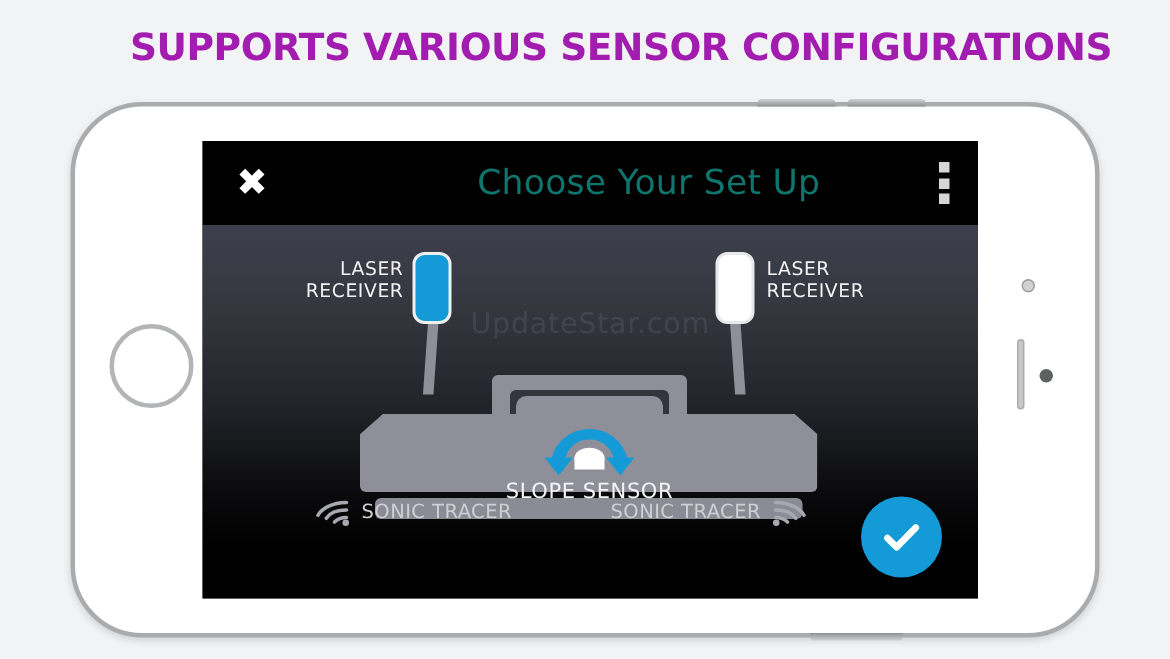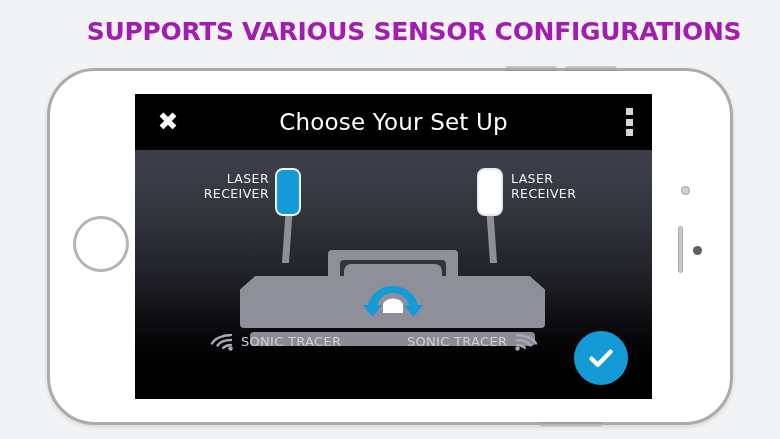--- a/index.html
+++ b/index.html
@@ -75,23 +75,23 @@
     background:#000;
   }
   #close-icon{
     position:absolute;left:21px;top:16px;
     width:24px;height:24px;
     color:#fff;font-size:25px;line-height:24px;text-align:center;
     font-family:"DejaVu Sans", sans-serif;
     cursor:pointer;
   }
   #app-title{
-    position:absolute;left:0;top:0;width:517px;height:56px;
+    position:absolute;left:0;top:0;width:595px;height:56px;
     display:flex;align-items:center;justify-content:center;
-    color:#ffffff;font-size:23px;font-weight:400;
+    color:#0f766e;font-size:23px;font-weight:400;
     letter-spacing:.2px;
     font-family:"DejaVu Sans", sans-serif;
   }
   #overflow-menu{
     position:absolute;right:14px;top:14px;
     width:18px;height:28px;
     display:flex;flex-direction:column;justify-content:space-between;
     align-items:center;cursor:pointer;
   }
   #overflow-menu i{display:block;width:7px;height:7px;background:#d6d6d6;}
@@ -202,20 +202,21 @@
       <div id="app-title">Choose Your Set Up</div>
       <div id="overflow-menu">
         <i></i>
         <i></i>
         <i></i>
       </div>
     </div>
 
     <div id="canvas">
 
+      <div id="watermark">UpdateStar.com</div>
 
       <div class="mast" id="mast-left"></div>
       <div class="mast" id="mast-right"></div>
 
       <div class="receiver" id="receiver-left"></div>
       <div class="receiver" id="receiver-right"></div>
 
       <div class="rx-label" id="label-left">
         <div>LASER</div>
         <div>RECEIVER</div>
@@ -234,20 +235,21 @@
       </div>
 
       <div id="slope-sensor">
         <div id="slope-icon">
           <svg viewBox="0 0 62 36" width="62" height="36">
             <path d="M31 3 C17 3 8 13 6 22 L1 22 L10.5 34 L20 22 L15 22 C17 15 23 10 31 10 C39 10 45 15 47 22 L42 22 L51.5 34 L61 22 L56 22 C54 13 45 3 31 3 Z" fill="#149bd7"></path>
             <ellipse cx="31" cy="22.5" rx="10" ry="7" fill="#ffffff"></ellipse>
             <rect x="21" y="22" width="20" height="8" fill="#ffffff"></rect>
           </svg>
         </div>
+        <div id="slope-label">SLOPE SENSOR</div>
       </div>
 
       <div class="tracer" id="tracer-left">
         <svg class="tracer-icon" viewBox="0 0 26 20">
           <g fill="none" stroke="#a8a8b0" stroke-width="2.4" stroke-linecap="round">
             <path d="M22 4 C12 4 5 8.5 3 12.5"></path>
             <path d="M22 9 C15 9 10.5 11.5 8.5 14.5"></path>
             <path d="M22 14 C18.5 14 15.5 15.5 14 17"></path>
           </g>
           <circle cx="21.5" cy="17.5" r="2.2" fill="#a8a8b0"></circle>

